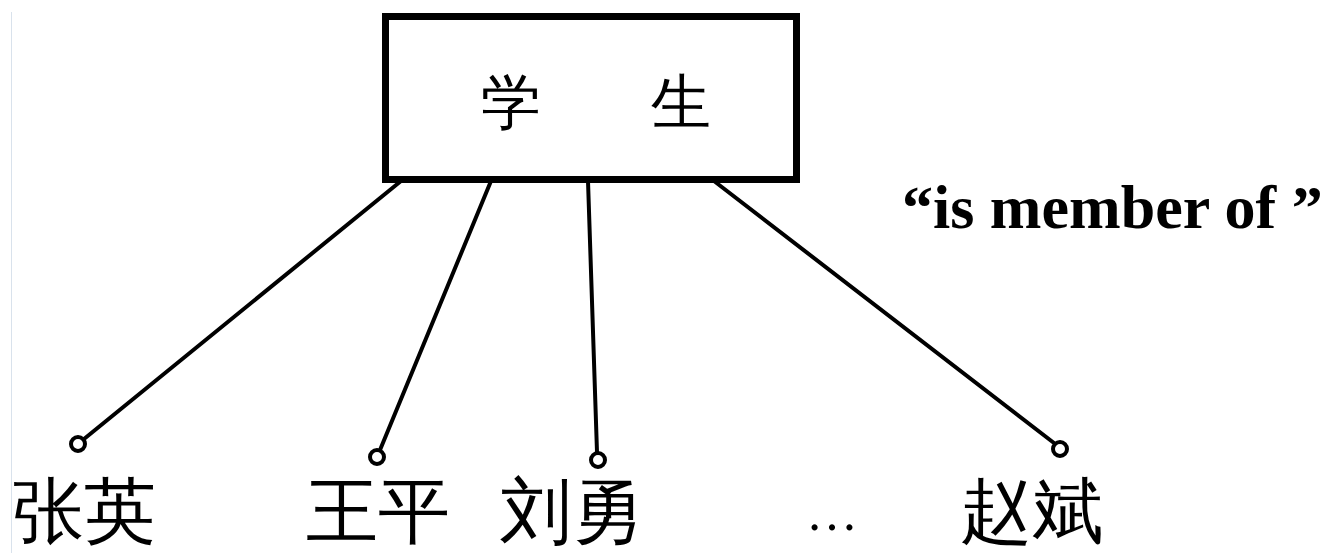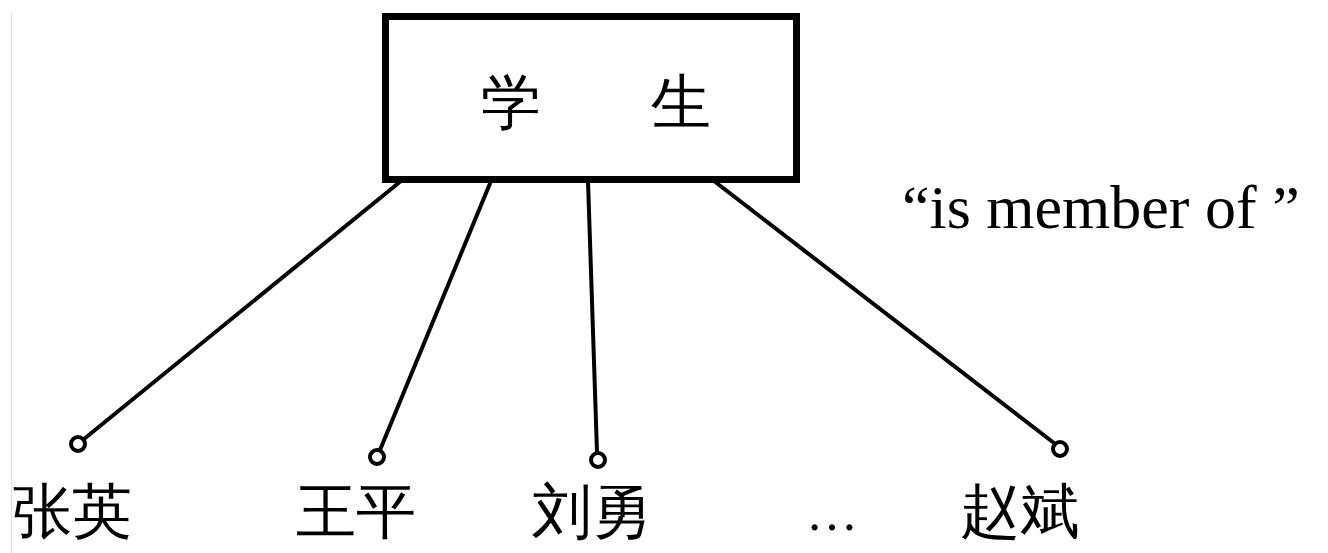--- a/index.html
+++ b/index.html
@@ -3,22 +3,22 @@
   <meta charset="utf-8">
   <style>
     html, body { margin: 0; padding: 0; background: #ffffff; }
     body { width: 1328px; height: 553px; position: relative; overflow: hidden; font-family: "DejaVu Serif", "Liberation Serif", serif; color: #000; }
     .edge-line { position: absolute; left: 11px; top: 12px; width: 1px; height: 541px; background: #d9e2ec; }
     svg.links { position: absolute; left: 0; top: 0; }
     .entity-box { position: absolute; left: 382px; top: 13px; width: 404px; height: 156px; border: 7px solid #000; background: #fff; }
     .entity-box .char { position: absolute; top: 52px; font-size: 60px; line-height: 60px; font-family: "DejaVu Serif", "Liberation Serif", serif; }
     .entity-box .char.c1 { left: 92px; }
     .entity-box .char.c2 { left: 262px; }
-    .relation { position: absolute; left: 902px; top: 172px; font-size: 62px; line-height: 70px; font-family: "Liberation Serif", "DejaVu Serif", serif; white-space: nowrap; }
-    .member { position: absolute; top: 476px; font-size: 60px; line-height: 70px; font-family: "DejaVu Serif", "Liberation Serif", serif; white-space: nowrap; }
+    .relation { position: absolute; left: 902px; top: 172px; font-size: 62px; line-height: 70px; font-family: "Liberation Serif", "DejaVu Serif", serif; white-space: nowrap; font-weight: bold; }
+    .member { position: absolute; top: 476px; font-size: 72px; line-height: 70px; font-family: "DejaVu Serif", "Liberation Serif", serif; white-space: nowrap; }
     .ellipsis { position: absolute; left: 806px; top: 478px; font-size: 52px; line-height: 70px; font-family: "Liberation Serif", serif; letter-spacing: 2px; }
   </style>
 </head>
 <body>
 
 <div class="edge-line"></div>
 
 <svg class="links" width="1328" height="553">
   <g stroke="#000" stroke-width="4" fill="none" stroke-linecap="round">
     <line x1="401" y1="181" x2="84" y2="439"></line>
@@ -35,16 +35,16 @@
 </svg>
 
 <div class="entity-box">
   <span class="char c1">学</span>
   <span class="char c2">生</span>
 </div>
 
 <div class="relation">“is member of ”</div>
 
 <div class="member" style="left:12px">张英</div>
-<div class="member" style="left:296px">王平</div>
-<div class="member" style="left:532px">刘勇</div>
+<div class="member" style="left:306px">王平</div>
+<div class="member" style="left:500px">刘勇</div>
 <div class="ellipsis">…</div>
 <div class="member" style="left:960px">赵斌</div>
 
 </body></html>

